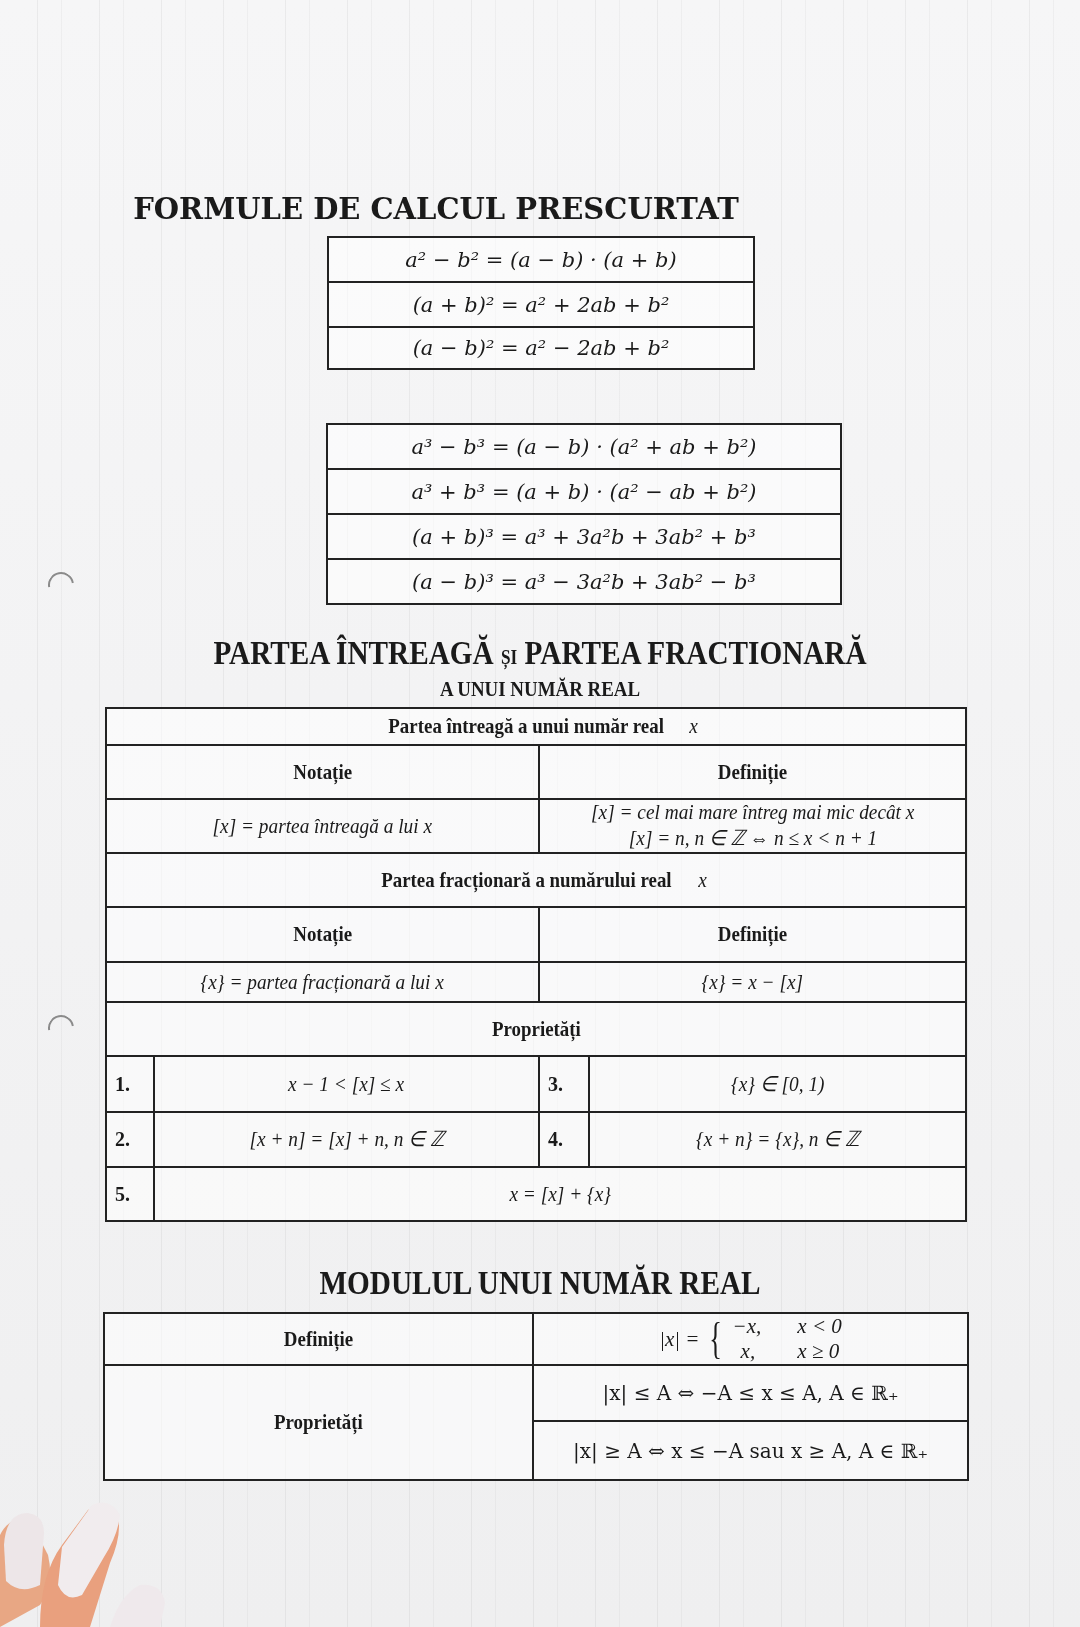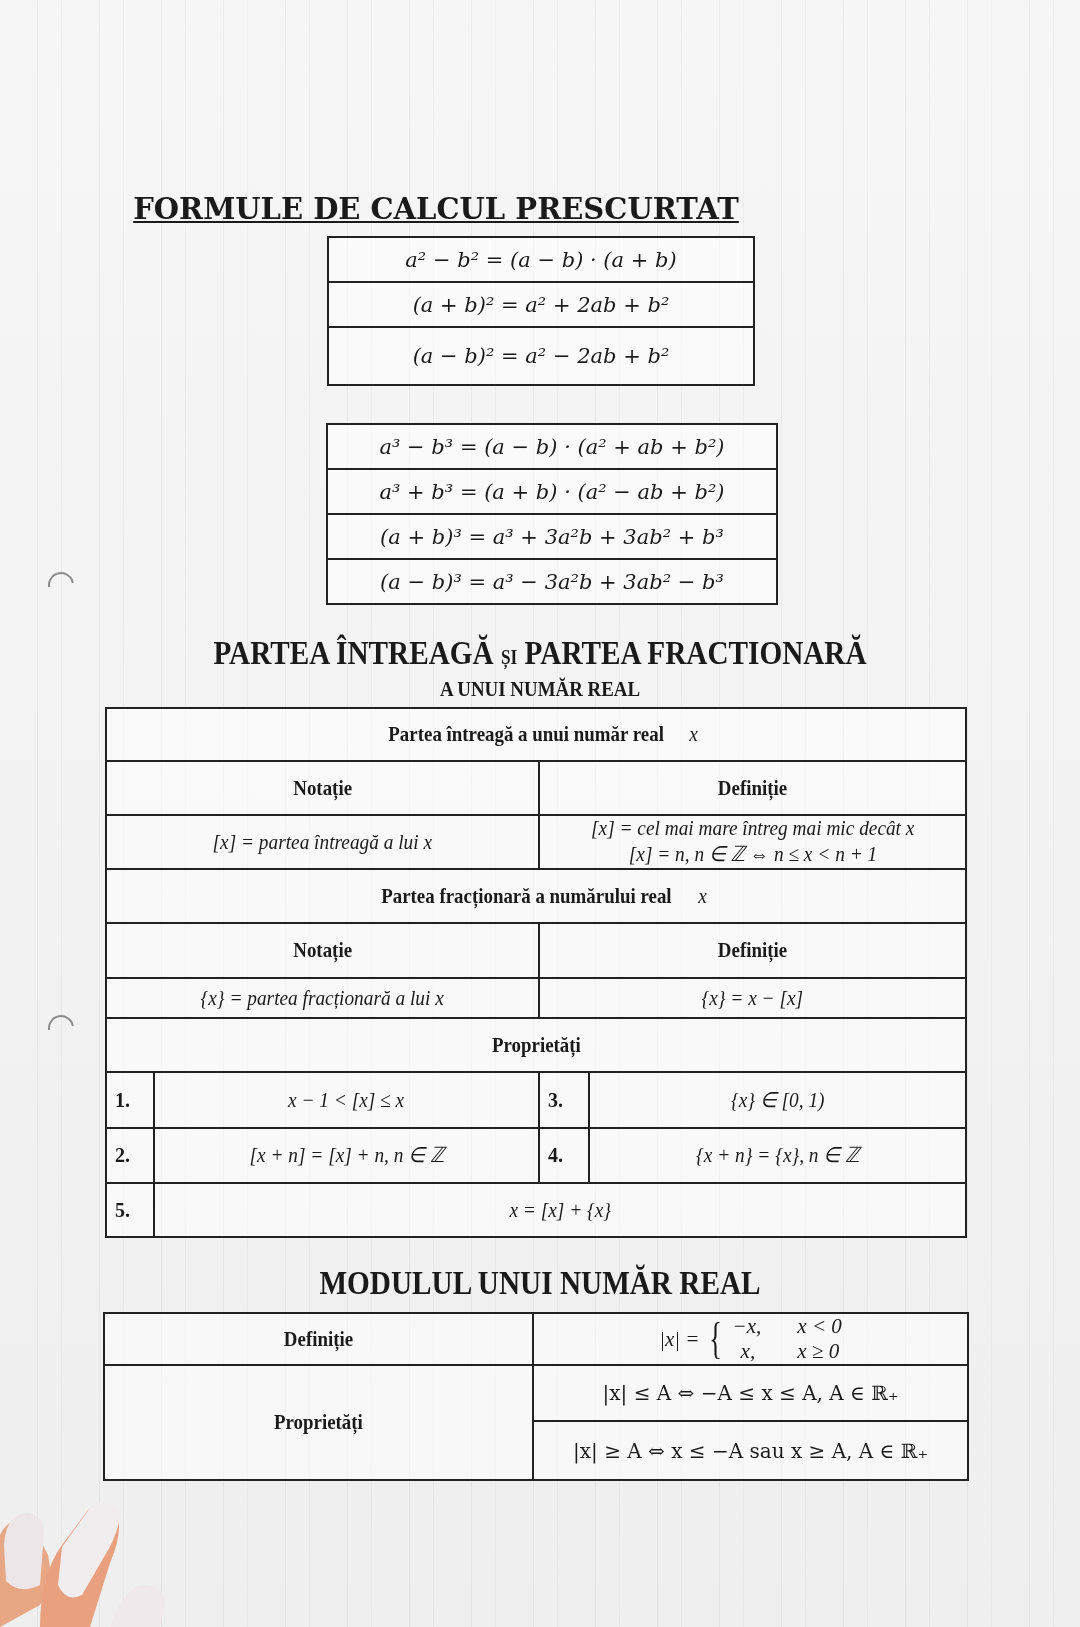--- a/index.html
+++ b/index.html
@@ -34,37 +34,37 @@
   .hole { position:absolute; width:22px; height:22px; border:2px solid #8b8b8b; border-radius:50%; border-right-color:transparent; border-bottom-color:transparent; transform:rotate(35deg); }
 </style>
 </head>
 <body>
 
 <div class="streaks"></div>
 
 <div class="hole" style="left:48px; top:572px;"></div>
 <div class="hole" style="left:48px; top:1015px;"></div>
 
-<div class="abs title-serif" style="left:0; width:872px; top:192px; font-size:29px;text-decoration:underline;">FORMULE DE CALCUL PRESCURTAT</div>
+<div class="abs title-serif" style="left:0; width:872px; top:192px; font-size:29px;">FORMULE DE CALCUL PRESCURTAT</div>
 
 <table class="f" style="left:327px; top:236px; width:428px;">
   <tbody>
       <tr style="height:45px">
         <td class="math">a² − b² = (a − b) · (a + b)</td>
       </tr>
   <tr style="height:45px">
         <td class="math">(a + b)² = a² + 2ab + b²</td>
       </tr>
-  <tr style="height:58px">
+  <tr style="height:42px">
         <td class="math">(a − b)² = a² − 2ab + b²</td>
       </tr>
 </tbody>
   </table>
 
-<table class="f" style="left:326px; top:423px; width:452px;">
+<table class="f" style="left:326px; top:423px; width:516px;">
   <tbody>
       <tr style="height:45px">
         <td class="math">a³ − b³ = (a − b) · (a² + ab + b²)</td>
       </tr>
   <tr style="height:45px">
         <td class="math">a³ + b³ = (a + b) · (a² − ab + b²)</td>
       </tr>
   <tr style="height:45px">
         <td class="math">(a + b)³ = a³ + 3a²b + 3ab² + b³</td>
       </tr>
@@ -82,21 +82,21 @@
 <div class="abs title-cond" style="left:0; width:1080px; top:676px; font-size:22px;">A UNUI NUMĂR REAL</div>
 
 <table class="f" style="left:105px; top:707px; width:860px; table-layout:fixed;">
   <colgroup>
     <col style="width:48px">
       <col style="width:385px">
       <col style="width:50px">
       <col style="width:377px">
   </colgroup>
   <tbody>
-      <tr style="height:53px">
+      <tr style="height:37px">
     <td colspan="4">
       <span class="hdr">Partea întreagă a unui număr real</span>
       <span class="cond" style="margin-left:6px;">x</span>
     </td>
   </tr>
   <tr style="height:54px">
     <td colspan="2"><span class="hdr">Notație</span></td>
     <td colspan="2"><span class="hdr">Definiție</span></td>
   </tr>
   <tr style="height:54px">

